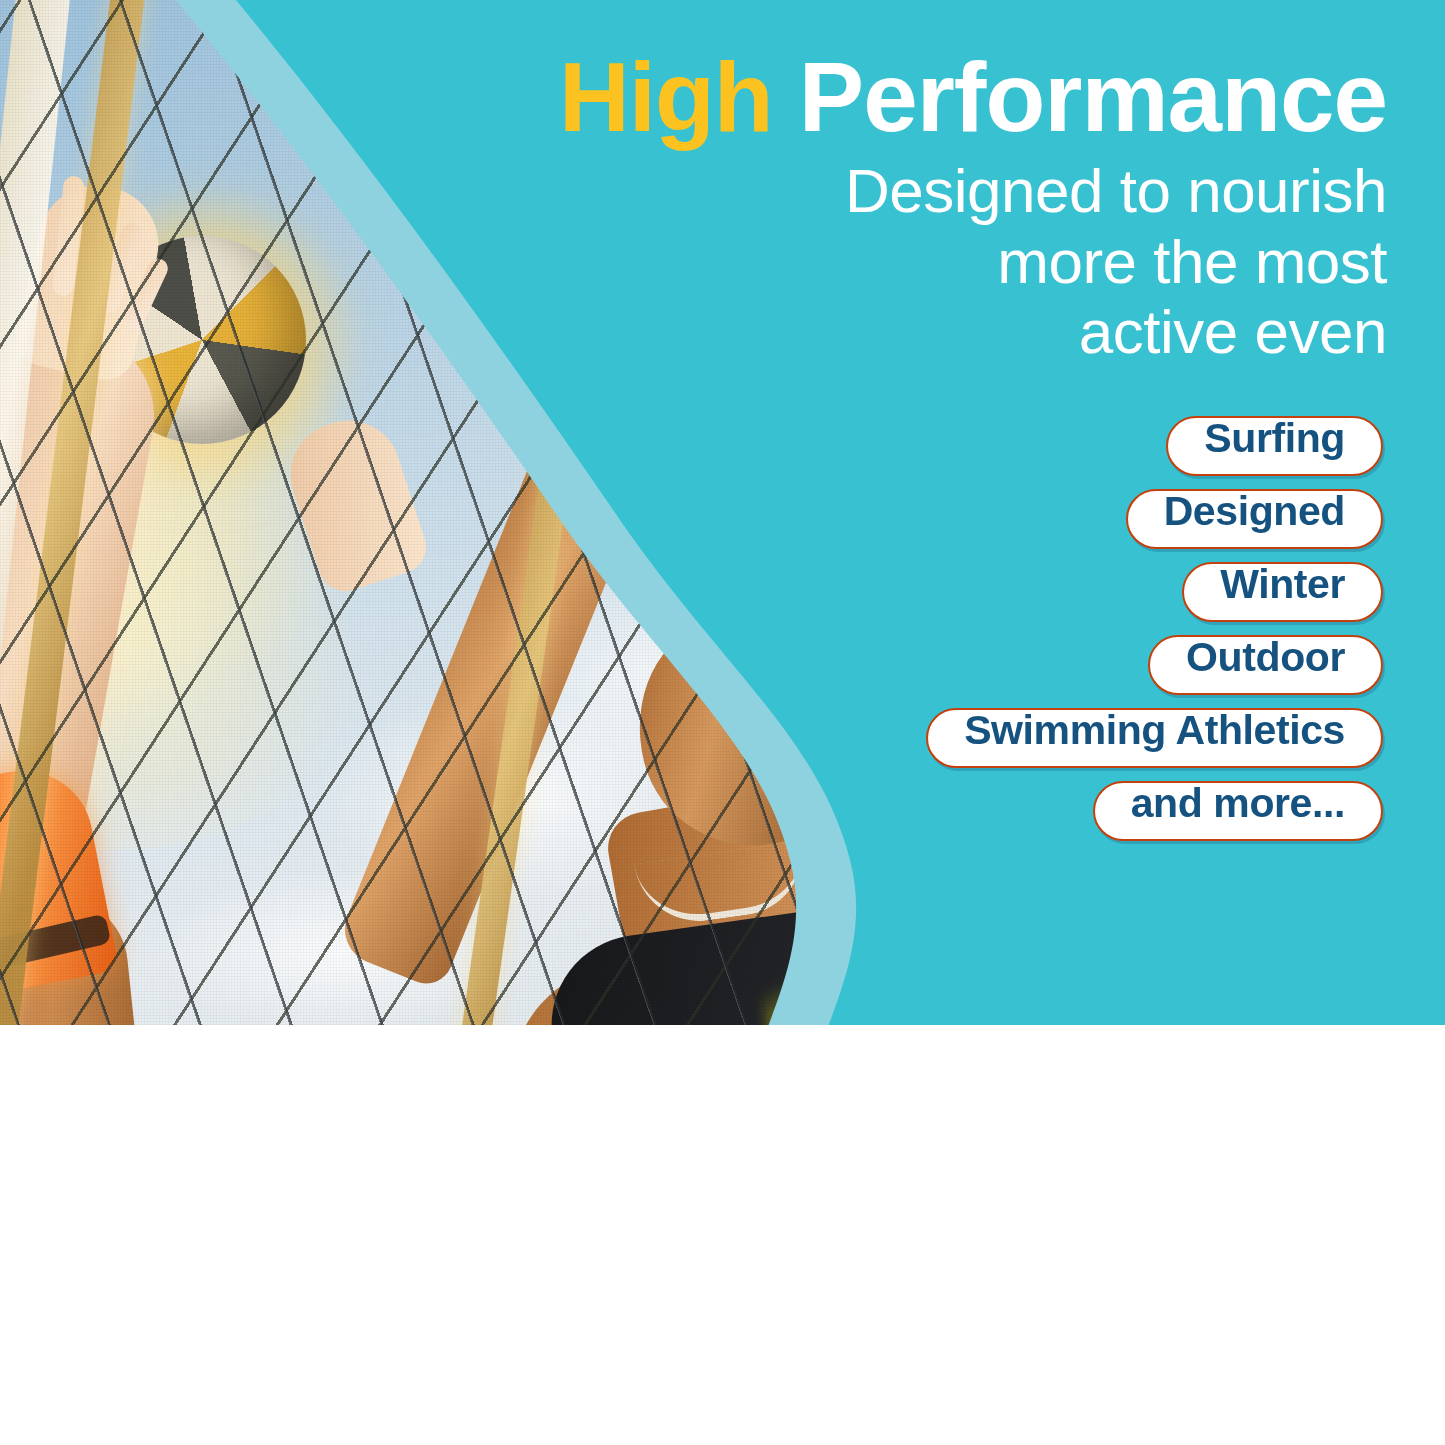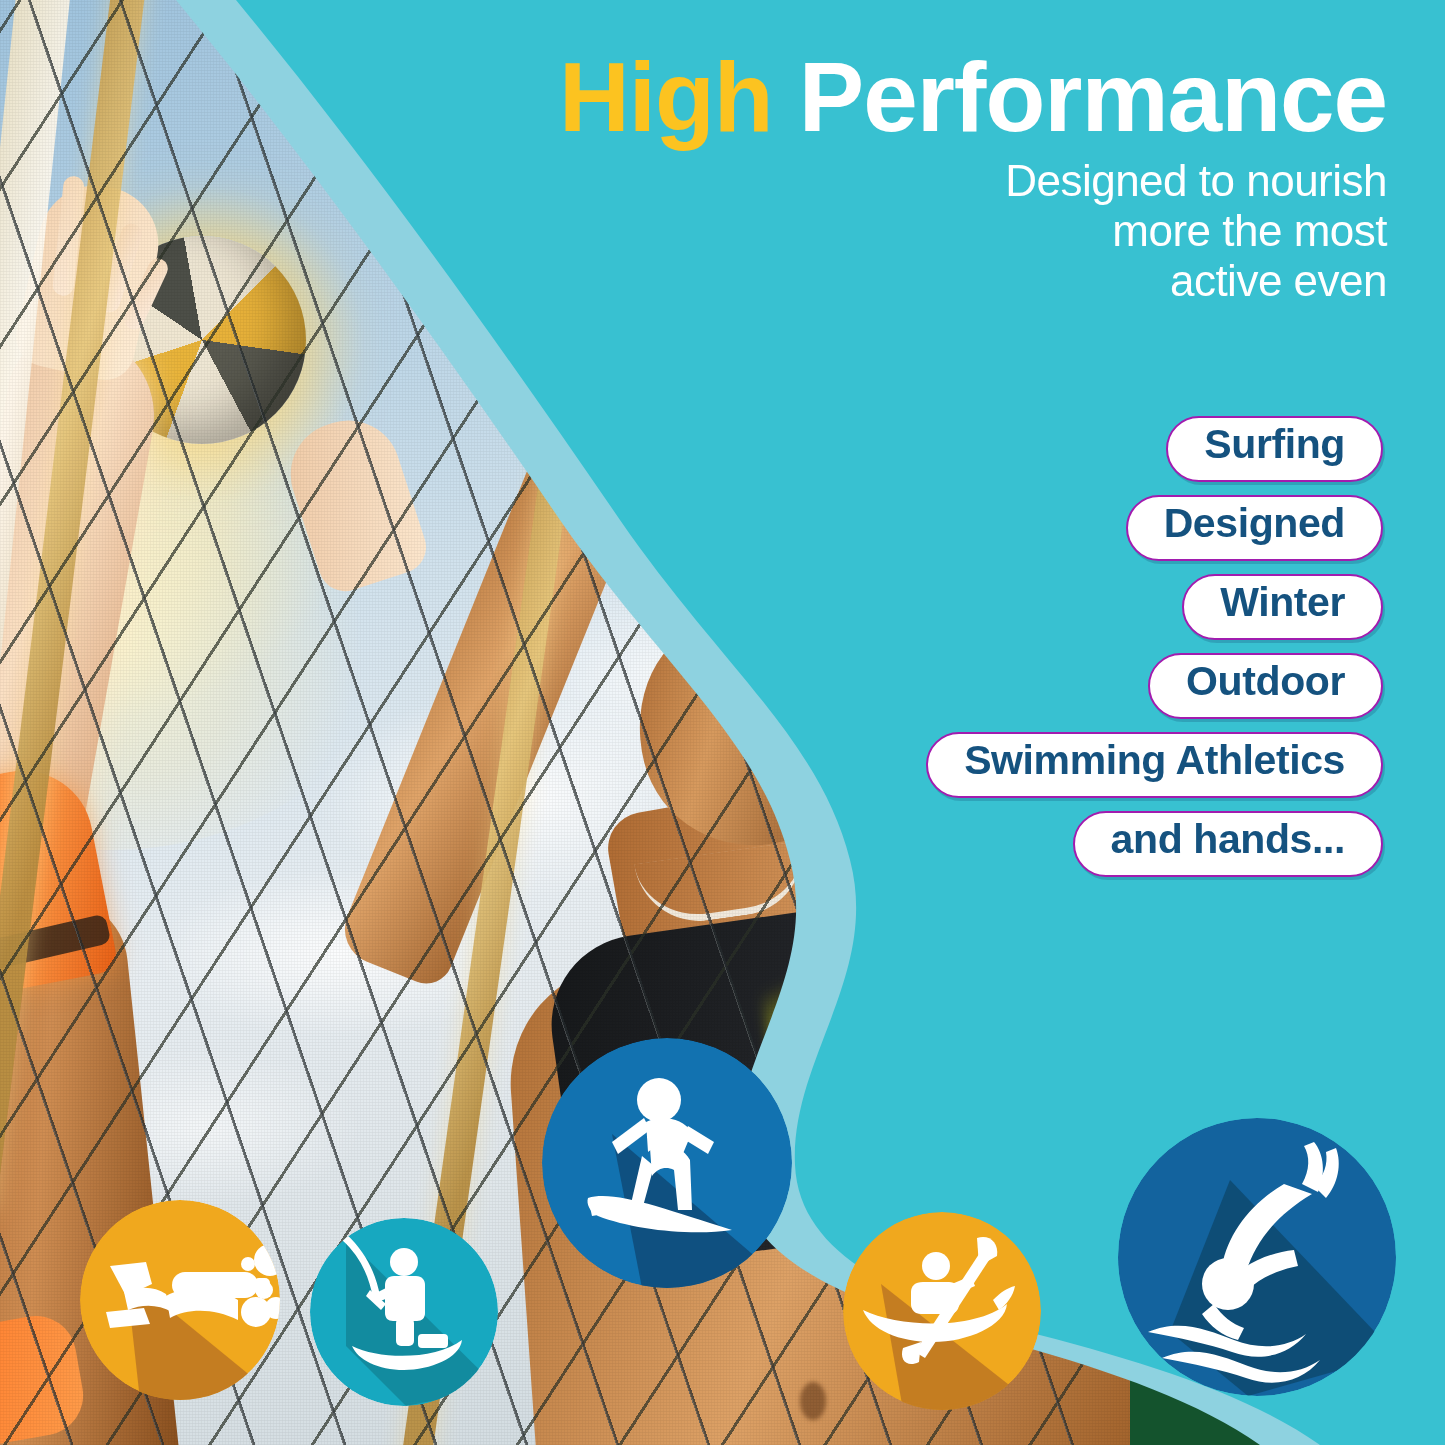--- a/index.html
+++ b/index.html
@@ -1,18 +1,18 @@
 <!DOCTYPE html>
 <html><head>
 <meta charset="utf-8">
 <style>
   html,body{margin:0;padding:0;background:#fff;}
   *{box-sizing:border-box;}
   #stage{
-    position:relative;width:1445px;height:1445px;overflow:hidden;
+    position:relative;width:1445px;height:1025px;overflow:hidden;
     font-family:"Liberation Sans", sans-serif;
     background:#14532d;
   }
 
   
   #photo{
     position:absolute;left:0;top:0;width:1130px;height:1445px;
     overflow:hidden;
   }
   .sky{
@@ -195,33 +195,33 @@
   
   #copy{
     position:absolute;right:58px;top:48px;width:860px;text-align:right;
   }
   #headline{
     font-size:98px;font-weight:bold;line-height:1.02;letter-spacing:-1px;
     color:#ffffff;margin:0;white-space:nowrap;
   }
   #headline .hi{color:#FCC320;}
   #sub{
-    margin:8px 0 0 0;font-size:44px;font-weight:300;line-height:1.14;
+    margin:8px 0 0 0;font-size:62px;font-weight:300;line-height:1.14;
     color:#ffffff;letter-spacing:-.5px;
   }
 
   
   #pills{
     position:absolute;right:62px;top:416px;
     display:flex;flex-direction:column;align-items:flex-end;gap:13px;
   }
   .pill{
-    background:#ffffff;border:2px solid #a21caf;border-radius:999px;
+    background:#ffffff;border:2px solid #c2410c;border-radius:999px;
     color:#15527F;font-weight:bold;font-size:41px;letter-spacing:-.4px;
-    padding:6px 36px 15px 36px;line-height:1;white-space:nowrap;
+    padding:0 36px 15px 36px;line-height:1;white-space:nowrap;
     box-shadow:2px 3px 0 rgba(20,60,100,.22);
   }
 
   
   .ic{position:absolute;border-radius:50%;overflow:hidden;}
   .ic svg{display:block;width:100%;height:100%;}
 </style>
 </head>
 <body>
 
@@ -295,21 +295,21 @@
       <span>active even</span>
     </p>
   </div>
 
   <div id="pills">
     <div class="pill">Surfing</div>
     <div class="pill">Designed</div>
     <div class="pill">Winter</div>
     <div class="pill">Outdoor</div>
     <div class="pill">Swimming Athletics</div>
-    <div class="pill">and hands...</div>
+    <div class="pill">and more...</div>
   </div>
 
   <div class="ic" style="left:80px;top:1200px;width:200px;height:200px;">
     <svg viewBox="0 0 200 200">
       <circle cx="100" cy="100" r="100" fill="#F0A81E"></circle>
       <path d="M46,74 L200,200 L60,200 Z" fill="#C07A22" opacity="0.92"></path>
       <g fill="#ffffff">
 
         <path d="M30,66 L66,62 L72,84 L46,96 Z"></path>
 

